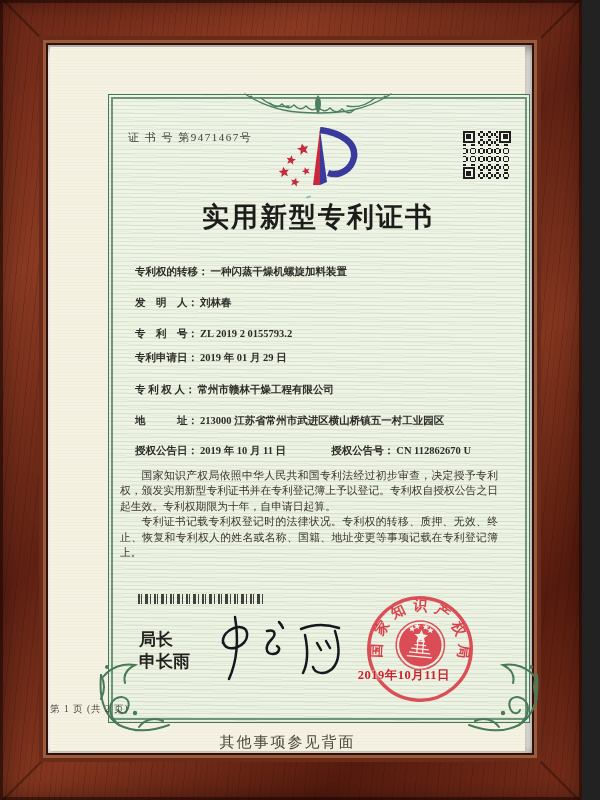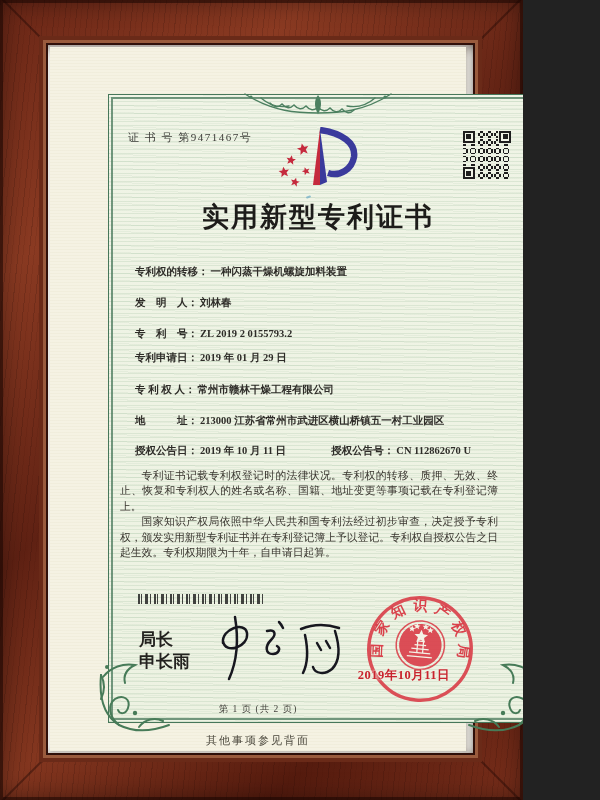--- a/index.html
+++ b/index.html
@@ -1,16 +1,16 @@
 <!DOCTYPE html>
 <html><head>
 <meta charset="utf-8">
 <style>
   html,body{margin:0;padding:0;background:#222;}
-  .scene{position:relative;width:523px;height:800px;overflow:hidden;
+  .scene{position:relative;width:582px;height:800px;overflow:hidden;
          font-family:"Liberation Serif","DejaVu Serif",serif;}
   
   .frame{position:absolute;inset:0;
     background:
       repeating-linear-gradient(96deg, rgba(30,6,2,.16) 0 1px, rgba(0,0,0,0) 1px 5px, rgba(70,20,8,.12) 5px 6px, rgba(0,0,0,0) 6px 11px),
       linear-gradient(138deg,#692616 0%,#8a3a22 22%,#5f2113 45%,#83361f 62%,#551b0e 82%,#7a2f1b 100%);
     box-shadow: inset 0 0 0 3px rgba(25,6,2,.55), inset 0 0 26px rgba(0,0,0,.45);}
   .miter{position:absolute;width:70px;height:2px;background:rgba(25,5,2,.4);}
   .miter.tl{left:-8px;top:23px;transform:rotate(45deg);}
   .miter.tr{right:-8px;top:23px;transform:rotate(-45deg);}
@@ -49,23 +49,23 @@
   .barcode{position:absolute;left:88px;top:547px;width:125px;height:10px;opacity:.82;background:
     repeating-linear-gradient(90deg,#1c1c1c 0 2px,rgba(0,0,0,0) 2px 3px,#1c1c1c 3px 4px,rgba(0,0,0,0) 4px 7px,#1c1c1c 7px 10px,rgba(0,0,0,0) 10px 12px,#1c1c1c 12px 13px,rgba(0,0,0,0) 13px 16px);}
   .signer{position:absolute;left:89px;top:582px;font-family:"Liberation Sans","DejaVu Sans",sans-serif;
     font-size:17px;font-weight:bold;color:#23221f;line-height:22px;}
   .signature{position:absolute;left:165px;top:566px;}
   .seal{position:absolute;left:312px;top:544px;width:116px;height:116px;transform:rotate(5deg);}
   .seal svg{position:absolute;inset:0;}
   .sealdate{position:absolute;left:-2px;top:76px;width:120px;transform:rotate(-5deg);
     font-size:12.5px;font-weight:bold;color:#c8242e;letter-spacing:.5px;white-space:nowrap;
     text-shadow:0 0 2px #f2f1e4,0 0 3px #f2f1e4;}
-  .pagefoot{position:absolute;left:0;right:0;top:656px;text-align:center;font-size:9.5px;
+  .pagefoot{position:absolute;left:0;right:0;top:656px;text-align:left;font-size:9.5px;
     letter-spacing:1px;color:#45443e;}
-  .backnote{position:absolute;left:0;right:0;top:686px;text-align:center;font-size:11px;
+  .backnote{position:absolute;left:0;right:0;top:686px;text-align:center;font-size:15px;
     letter-spacing:2px;color:#4a473c;}
   .speck{position:absolute;left:256px;top:149px;width:5px;height:2px;background:#79b2c8;
     border-radius:2px;transform:rotate(-20deg);opacity:.8;}
 </style>
 </head>
 <body>
 
 <div class="scene">
   <div class="frame">
     <div class="miter tl"></div>
@@ -369,22 +369,22 @@
       <div class="frow" style="top:367px">
         <span class="lab">地　　　址：</span><span class="val">213000 江苏省常州市武进区横山桥镇五一村工业园区</span>
       </div>
       <div class="frow" style="top:397px">
         <span class="lab">授权公告日：</span><span class="val">2019 年 10 月 11 日</span>
         <span style="display:inline-block;width:40px"></span>
         <span class="lab">授权公告号：</span><span class="val">CN 112862670 U</span>
       </div>
 
       <div class="paras">
+        <p>国家知识产权局依照中华人民共和国专利法经过初步审查，决定授予专利权，颁发实用新型专利证书并在专利登记簿上予以登记。专利权自授权公告之日起生效。专利权期限为十年，自申请日起算。</p>
         <p>专利证书记载专利权登记时的法律状况。专利权的转移、质押、无效、终止、恢复和专利权人的姓名或名称、国籍、地址变更等事项记载在专利登记簿上。</p>
-        <p>国家知识产权局依照中华人民共和国专利法经过初步审查，决定授予专利权，颁发实用新型专利证书并在专利登记簿上予以登记。专利权自授权公告之日起生效。专利权期限为十年，自申请日起算。</p>
       </div>
 
       <div class="barcode"></div>
 
       <div class="signer">
         <div>局长</div>
         <div>申长雨</div>
       </div>
 
       <svg class="signature" width="135" height="70" viewBox="0 0 135 70">

